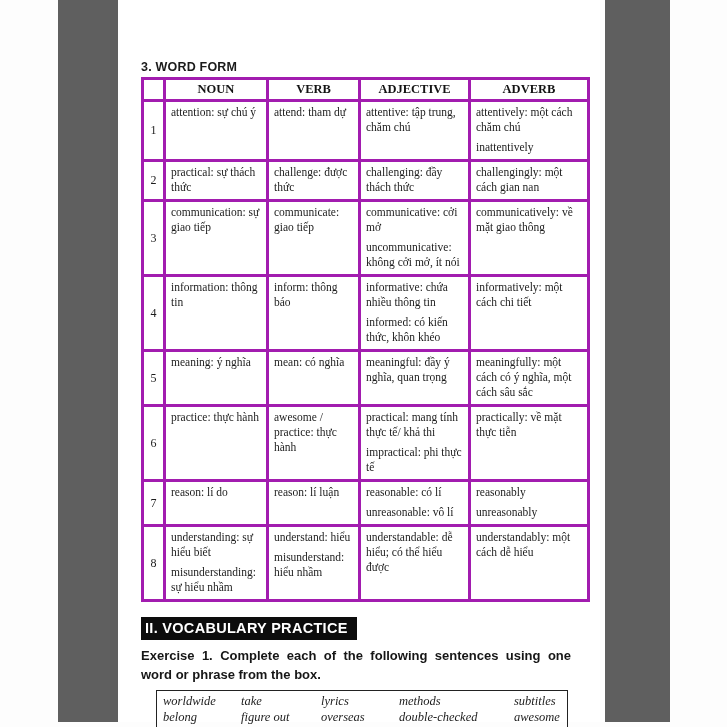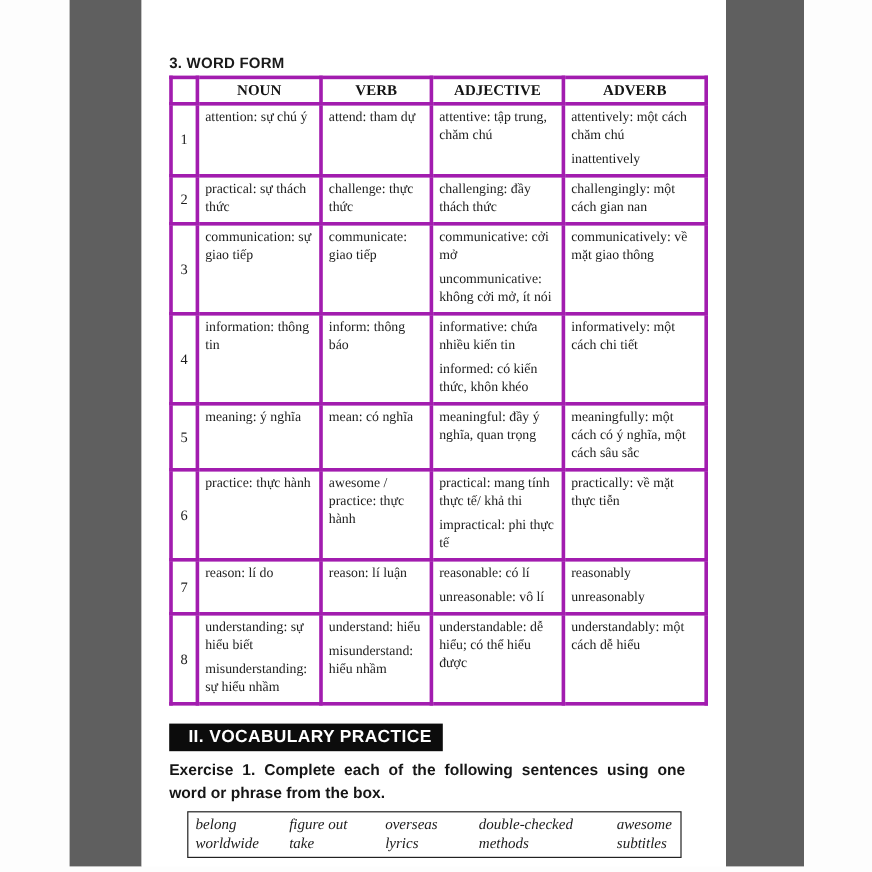--- a/index.html
+++ b/index.html
@@ -14,21 +14,21 @@
   .gray-bar { position:absolute; top:0; height:722px; background:#5f5f5f; }
   .gray-bar.left { left:58px; width:60px; }
   .gray-bar.right { left:605px; width:65px; }
   .page-sheet { position:absolute; left:118px; top:0; width:487px; height:722px; background:#ffffff; }
 
   .content { position:absolute; left:141px; top:46px; width:446px; }
 
   .section-title {
     font-family:"Liberation Sans", sans-serif;
     font-weight:bold; font-size:12.5px; letter-spacing:.2px;
-    margin:0 0 3px 0; color:#1a1a1a;
+    margin:14px 0 3px 0; color:#1a1a1a;
   }
 
   table.wordform {
     width:446px; border-collapse:collapse; table-layout:fixed;
   }
   table.wordform th, table.wordform td {
     border:3px solid #a21caf;
   }
   table.wordform th {
     font-family:"Liberation Serif", serif;
@@ -43,21 +43,21 @@
     text-align:center; vertical-align:middle; font-size:12px; padding:0;
   }
   td .entry { margin:0 0 5px 0; }
   td .entry:last-child { margin-bottom:0; }
 
   .banner {
     display:inline-block; margin-top:15px;
     background:#0c0c0c; color:#ffffff;
     font-family:"Liberation Sans", sans-serif;
     font-weight:bold; font-size:14.5px; letter-spacing:.3px;
-    padding:3px 9px 4px 16px;
+    padding:3px 9px 4px 4px;
   }
 
   .instruction {
     font-family:"Liberation Sans", sans-serif;
     font-weight:bold; font-size:13px; line-height:19px;
     text-align:justify; margin:6px 16px 6px 0; color:#161616;
   }
 
   .word-box {
     margin-left:15px; width:412px;
@@ -118,21 +118,21 @@
               <div class="entry">attentively: một cách chăm chú</div>
               <div class="entry">inattentively</div>
             </td>
           </tr>
           <tr>
             <td class="num">2</td>
             <td>
               <div class="entry">practical: sự thách thức</div>
             </td>
             <td>
-              <div class="entry">challenge: thực thức</div>
+              <div class="entry">challenge: được thức</div>
             </td>
             <td>
               <div class="entry">challenging: đầy thách thức</div>
             </td>
             <td>
               <div class="entry">challengingly: một cách gian nan</div>
             </td>
           </tr>
           <tr>
             <td class="num">3</td>
@@ -152,21 +152,21 @@
           </tr>
           <tr>
             <td class="num">4</td>
             <td>
               <div class="entry">information: thông tin</div>
             </td>
             <td>
               <div class="entry">inform: thông báo</div>
             </td>
             <td>
-              <div class="entry">informative: chứa nhiều kiến tin</div>
+              <div class="entry">informative: chứa nhiều thông tin</div>
               <div class="entry">informed: có kiến thức, khôn khéo</div>
             </td>
             <td>
               <div class="entry">informatively: một cách chi tiết</div>
             </td>
           </tr>
           <tr>
             <td class="num">5</td>
             <td>
               <div class="entry">meaning: ý nghĩa</div>
@@ -234,34 +234,34 @@
         </tbody>
     </table>
 
     <div class="banner">
       <span>II. VOCABULARY PRACTICE</span>
     </div>
 
     <p class="instruction">Exercise 1. Complete each of the following sentences using one word or phrase from the box.</p>
 
     <div class="word-box">
+        <div class="word-row">
+          <span>worldwide</span>
+          <span>take</span>
+          <span>lyrics</span>
+          <span>methods</span>
+          <span>subtitles</span>
+        </div>
         <div class="word-row">
           <span>belong</span>
           <span>figure out</span>
           <span>overseas</span>
           <span>double-checked</span>
           <span>awesome</span>
         </div>
-        <div class="word-row">
-          <span>worldwide</span>
-          <span>take</span>
-          <span>lyrics</span>
-          <span>methods</span>
-          <span>subtitles</span>
-        </div>
       </div>
 
     <div class="sentences">
         <div class="sentence">2. I couldn't understand the foreign film without ___________.</div>
       </div>
 
     
   </div>
 </div>
 

